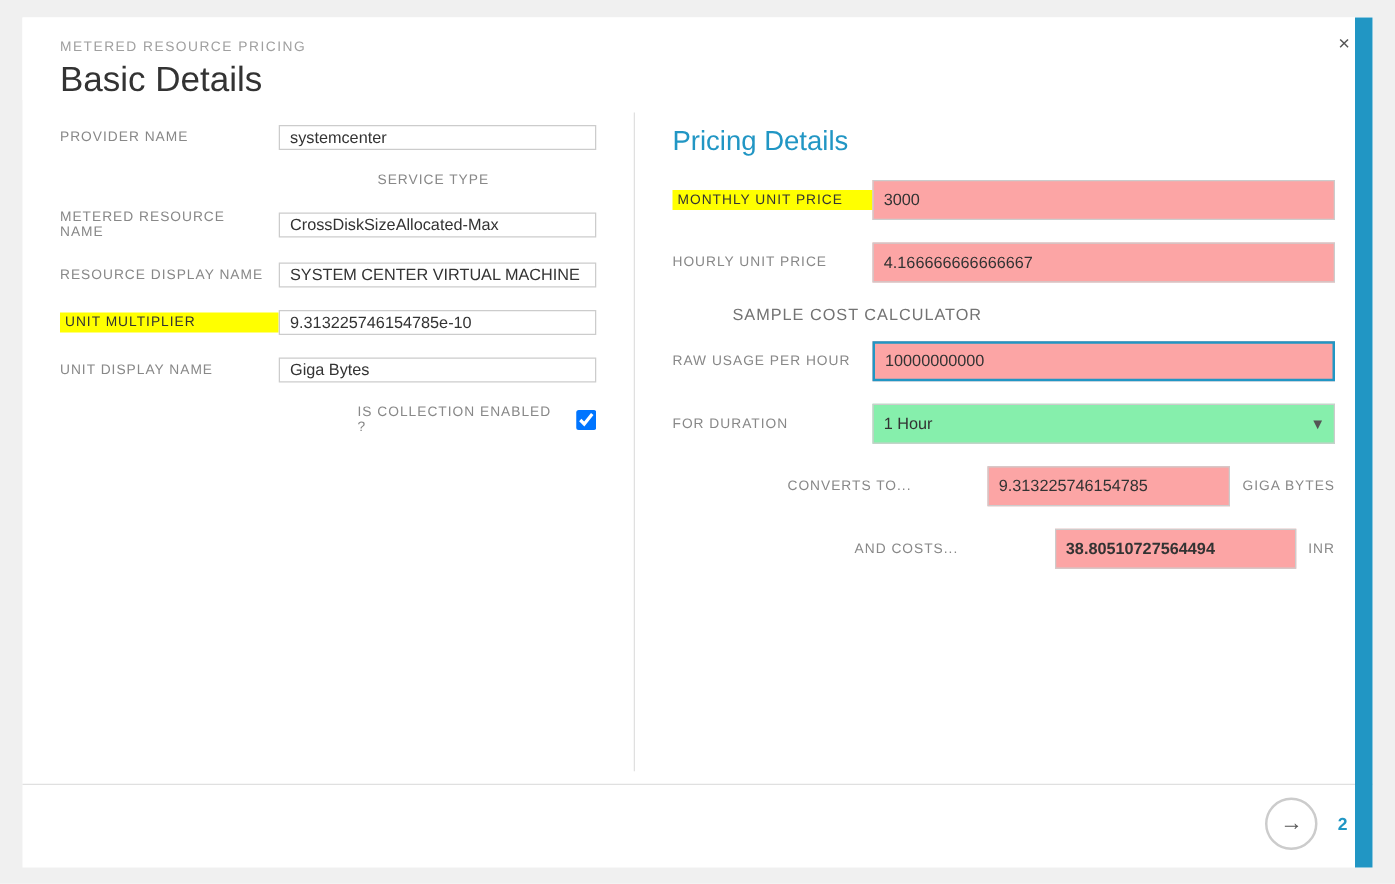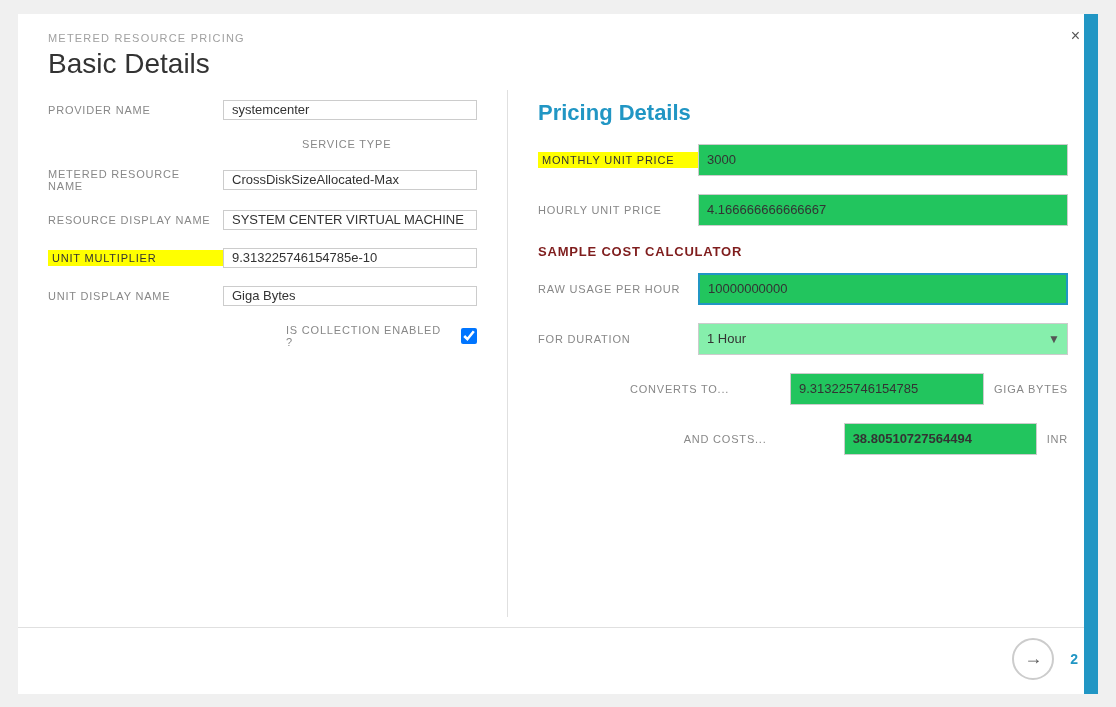--- a/index.html
+++ b/index.html
@@ -57,21 +57,21 @@
       padding: 10px 30px 20px 30px;
       border-right: 1px solid #e0e0e0;
     }
     .right-panel {
       flex: 1;
       padding: 10px 30px 20px 30px;
     }
     .section-title {
       font-size: 22px;
       color: #2196c4;
-      font-weight: 700;
+      font-weight: 400;
       margin-bottom: 18px;
     }
     .form-row {
       display: flex;
       align-items: center;
       margin-bottom: 18px;
       justify-content: flex-end;
     }
     .form-label {
       font-size: 11px;
@@ -96,25 +96,26 @@
       outline: none;
       background: #fff;
     }
     .checkbox-input {
       width: 16px;
       height: 16px;
       cursor: pointer;
     }
     .sample-cost-title {
       font-size: 13px;
-      font-weight: 700;
-      color: #7f1d1d;
+      font-weight: 400;
+      color: #737373;
       letter-spacing: 0.8px;
       text-transform: uppercase;
       margin-bottom: 16px;
+      margin-left: 48px;
     }
     .right-form-label {
       font-size: 11px;
       color: #888;
       letter-spacing: 0.8px;
       text-transform: uppercase;
       flex: 0 0 160px;
       padding-right: 10px;
     }
     .right-form-label.highlight {
@@ -123,21 +124,21 @@
       color: #333;
     }
     .right-form-input {
       flex: 1;
       height: 32px;
       border: 1px solid #ccc;
       padding: 4px 8px;
       font-size: 13px;
       color: #333;
       outline: none;
-      background: #22c55e;
+      background: #fca5a5;
     }
     .right-form-input.active-border {
       border: 2px solid #2196c4;
     }
     .select-wrapper {
       flex: 1;
       position: relative;
     }
     .form-select {
       width: 100%;

